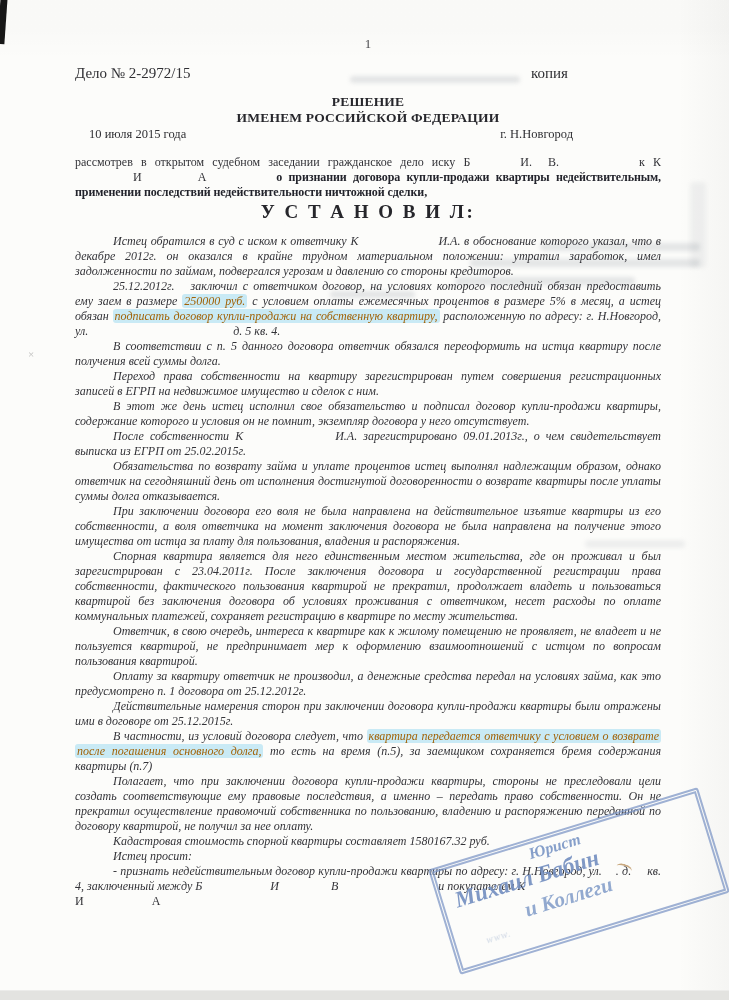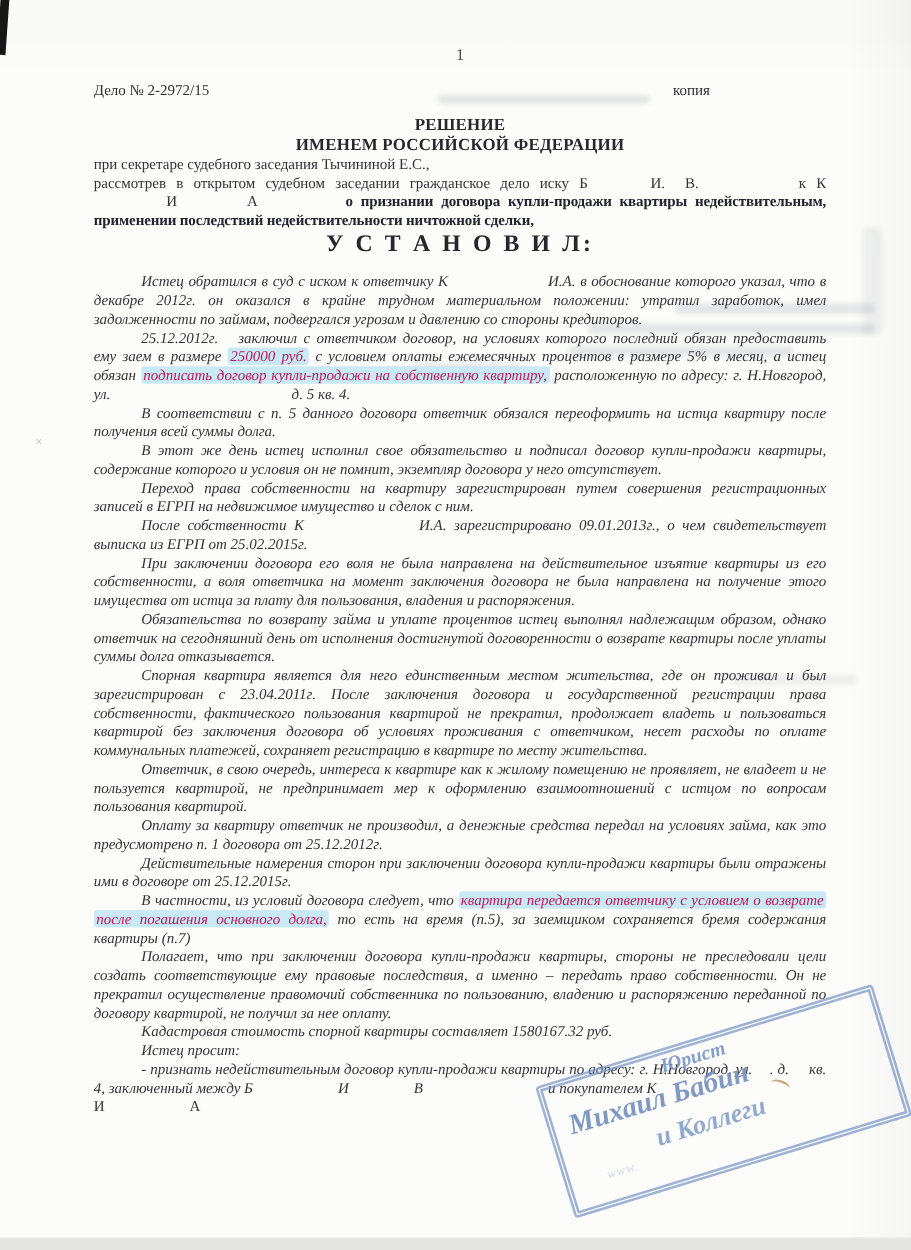--- a/index.html
+++ b/index.html
@@ -6,30 +6,30 @@
   .page {
     position:relative; width:729px; height:1000px; overflow:hidden;
     background:#fcfcfa;
     background-image: linear-gradient(90deg, rgba(0,0,0,0) 0 93%, rgba(60,60,60,0.035) 100%),
                       linear-gradient(180deg, rgba(0,0,0,0.012) 0 3%, rgba(0,0,0,0) 6%);
     font-family:"Liberation Serif","DejaVu Serif",serif;
     color:#35353a;
   }
   .content { position:absolute; left:75px; top:36px; width:586px; }
   .pagenum { text-align:center; font-size:13px; color:#4a4a4e; margin-bottom:13px; }
-  .case-row { display:flex; justify-content:space-between; font-size:12px; padding-right:93px; margin-bottom:12px; color:#2f2f33; }
+  .case-row { display:flex; justify-content:space-between; font-size:15px; padding-right:93px; margin-bottom:12px; color:#2f2f33; }
   .titles { margin-top:12px; }
   .title { text-align:center; font-weight:bold; font-size:13.5px; line-height:16px; color:#27272c; letter-spacing:.2px; }
   .date-row { display:flex; justify-content:space-between; font-size:12.5px; padding:0 88px 0 14px; margin-top:1px; margin-bottom:13px; color:#2f2f33; }
 
   #doc-body p { margin:0; font-size:12px; line-height:15px; text-align:justify; color:#333338; }
   #doc-body p.indent { text-indent:38px;font-style:italic; }
   #doc-body p.heading { margin:4px 0 15px; text-align:center; text-indent:0; font-weight:bold; font-size:19px; letter-spacing:2.5px; color:#26262b; }
   .gap { display:inline-block; height:1px; }
-  .hl { background:#c9eaf5; color:#be185d; border-radius:3px; padding:0 2px;
+  .hl { background:#c9eaf5; color:#a16207; border-radius:3px; padding:0 2px;
         -webkit-box-decoration-break:clone; box-decoration-break:clone;margin-top:30px; }
   .dark { font-weight:bold; color:#23242c; letter-spacing:-0.1px;margin-top:28px; }
 
   
   .corner-mark { position:absolute; left:-1px; top:-3px; width:7px; height:47px; background:#171717; transform:rotate(4deg); }
   .bottom-band { position:absolute; left:0; bottom:0; width:729px; height:9px; background:#e3e3e0; border-top:1px solid #ececea; }
   .smudge { position:absolute; background:#9aa0a8; opacity:.25; filter:blur(2px); border-radius:4px; }
   .x-mark { position:absolute; left:28px; top:348px; font-size:11px; color:#8a8a8a; opacity:.55; filter:blur(.5px); }
   .pen-mark { position:absolute; left:616px; top:864px; width:16px; height:7px;
               border-top:2px solid #c09a6a; border-radius:50% 50% 0 0; transform:rotate(18deg); opacity:.85; }
@@ -65,33 +65,36 @@
     <div class="case-row">
       <span>Дело № 2-2972/15</span>
       <span>копия</span>
     </div>
 
     <div class="titles">
       <div class="title">РЕШЕНИЕ</div>
       <div class="title">ИМЕНЕМ РОССИЙСКОЙ ФЕДЕРАЦИИ</div>
     </div>
 
+    <div class="date-row">
+      <span>10 июля 2015 года</span>
+      <span>г. Н.Новгород</span>
+    </div>
 
     <div id="doc-body">
-        <p class="plain"><span>при секретаре судебного заседания Тычининой Е.С.,</span></p>
         <p class="plain"><span>рассмотрев в открытом судебном заседании гражданское дело иску Б</span><span class="gap" style="width: 50px;"></span><span>И.</span><span class="gap" style="width: 16px;"></span><span>В.</span><span class="gap" style="width: 80px;"></span><span>к </span><span>К</span><span class="gap" style="width: 58px;"></span><span>И</span><span class="gap" style="width: 56px;"></span><span>А</span><span class="gap" style="width: 70px;"></span><span class="dark">о признании договора купли-продажи квартиры недействительным, применении последствий недействительности ничтожной сделки,</span></p>
         <p class="heading">У С Т А Н О В И Л:</p>
         <p class="indent"><span>Истец обратился в суд с иском к ответчику К</span><span class="gap" style="width: 80px;"></span><span>И.А. в обоснование которого указал, что в декабре 2012г. он оказался в крайне трудном материальном положении: утратил заработок, имел задолженности по займам, подвергался угрозам и давлению со стороны кредиторов.</span></p>
         <p class="indent"><span>25.12.2012г.</span><span class="gap" style="width: 16px;"></span><span>заключил с ответчиком договор, на условиях которого последний обязан предоставить ему заем в размере </span><span class="hl">250000 руб.</span><span> с условием оплаты ежемесячных процентов в размере 5% в месяц, а истец обязан </span><span class="hl">подписать договор купли-продажи на собственную квартиру,</span><span> расположенную по адресу: г. Н.Новгород, ул.</span><span class="gap" style="width: 145px;"></span><span>д. 5 кв. 4.</span></p>
         <p class="indent"><span>В соответствии с п. 5 данного договора ответчик обязался переоформить на истца квартиру после получения всей суммы долга.</span></p>
+        <p class="indent"><span>Переход права собственности на квартиру</span><span class="gap" style="width: 8px;"></span><span>зарегистрирован путем совершения регистрационных записей в ЕГРП на недвижимое имущество и сделок с ним.</span></p>
         <p class="indent"><span>В этот же день истец исполнил свое обязательство и подписал договор купли-продажи квартиры, содержание которого и условия он не помнит, экземпляр договора у него отсутствует.</span></p>
-        <p class="indent"><span>Переход права собственности на квартиру</span><span class="gap" style="width: 8px;"></span><span>зарегистрирован путем совершения регистрационных записей в ЕГРП на недвижимое имущество и сделок с ним.</span></p>
         <p class="indent"><span>После собственности К</span><span class="gap" style="width: 92px;"></span><span>И.А. зарегистрировано 09.01.2013г., о чем свидетельствует выписка из ЕГРП от 25.02.2015г.</span></p>
+        <p class="indent"><span>Обязательства по возврату займа и уплате процентов истец выполнял надлежащим образом, однако ответчик на сегодняшний день от исполнения достигнутой договоренности о возврате квартиры после уплаты суммы долга отказывается.</span></p>
         <p class="indent"><span>При заключении договора его воля не была направлена на действительное изъятие квартиры из его собственности, а воля ответчика на момент заключения договора не была направлена на получение этого имущества от истца за плату для пользования, владения и распоряжения.</span></p>
-        <p class="indent"><span>Обязательства по возврату займа и уплате процентов истец выполнял надлежащим образом, однако ответчик на сегодняшний день от исполнения достигнутой договоренности о возврате квартиры после уплаты суммы долга отказывается.</span></p>
         <p class="indent"><span>Спорная квартира является для него единственным местом жительства, где он проживал и был зарегистрирован с 23.04.2011г. После заключения договора и государственной регистрации права собственности,</span><span class="gap" style="width: 6px;"></span><span>фактического пользования квартирой не прекратил, продолжает владеть и пользоваться квартирой без заключения договора об условиях проживания с ответчиком, несет расходы по оплате коммунальных платежей, сохраняет регистрацию в квартире по месту жительства.</span></p>
         <p class="indent"><span>Ответчик, в свою очередь, интереса к квартире как к жилому помещению не проявляет, не владеет и не пользуется квартирой, не предпринимает мер к оформлению взаимоотношений с истцом по вопросам пользования квартирой.</span></p>
         <p class="indent"><span>Оплату за квартиру ответчик не производил, а денежные средства передал на условиях займа, как это предусмотрено п. 1 договора от 25.12.2012г.</span></p>
         <p class="indent"><span>Действительные намерения сторон при заключении договора купли-продажи квартиры были отражены ими в договоре от 25.12.2015г.</span></p>
         <p class="indent"><span>В частности, из условий договора следует, что </span><span class="hl">квартира передается ответчику с условием о возврате после погашения основного долга,</span><span> то есть на время (п.5), за заемщиком сохраняется бремя содержания квартиры (п.7)</span></p>
         <p class="indent"><span>Полагает, что при заключении договора купли-продажи квартиры, стороны не преследовали цели создать соответствующие ему правовые последствия, а именно – передать право собственности. Он не прекратил осуществление правомочий собственника по пользованию, владению и распоряжению переданной по договору квартирой, не получил за нее оплату.</span></p>
         <p class="indent"><span>Кадастровая стоимость спорной квартиры составляет 1580167.32 руб.</span></p>
         <p class="indent"><span>Истец просит:</span></p>
         <p class="indent"><span>- признать недействительным договор купли-продажи квартиры по адресу: г. Н.Новгород, ул.</span><span class="gap" style="width: 14px;"></span><span>. д.</span><span class="gap" style="width: 16px;"></span><span>кв. 4, заключенный между Б</span><span class="gap" style="width: 68px;"></span><span>И</span><span class="gap" style="width: 52px;"></span><span>В</span><span class="gap" style="width: 100px;"></span><span>и покупателем К</span></p>
         <p class="plain"><span>И</span><span class="gap" style="width: 68px;"></span><span>А</span></p>

